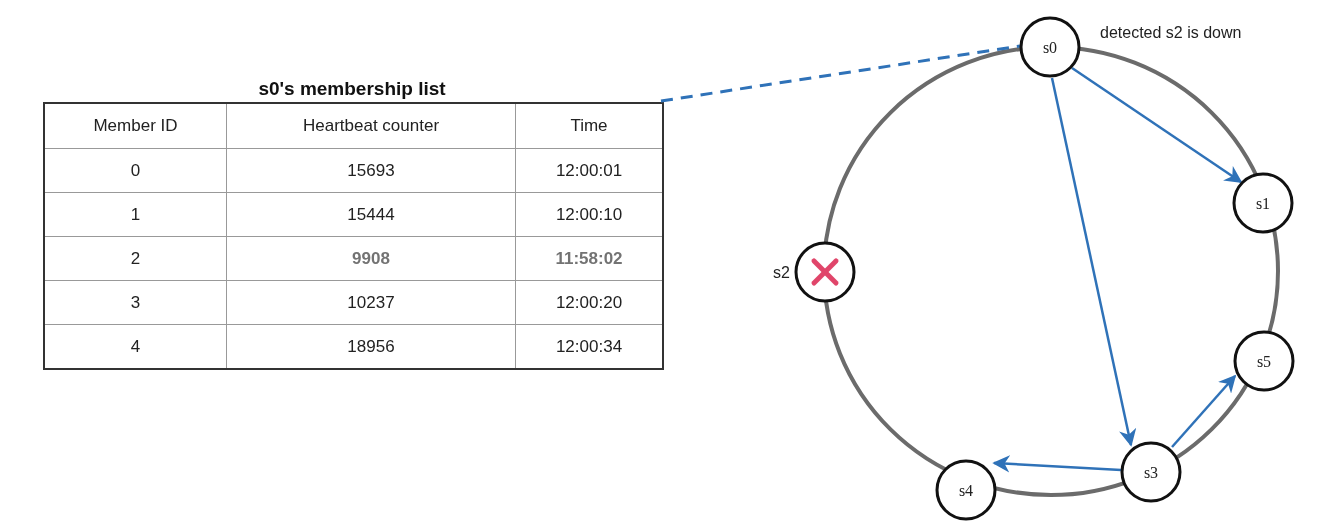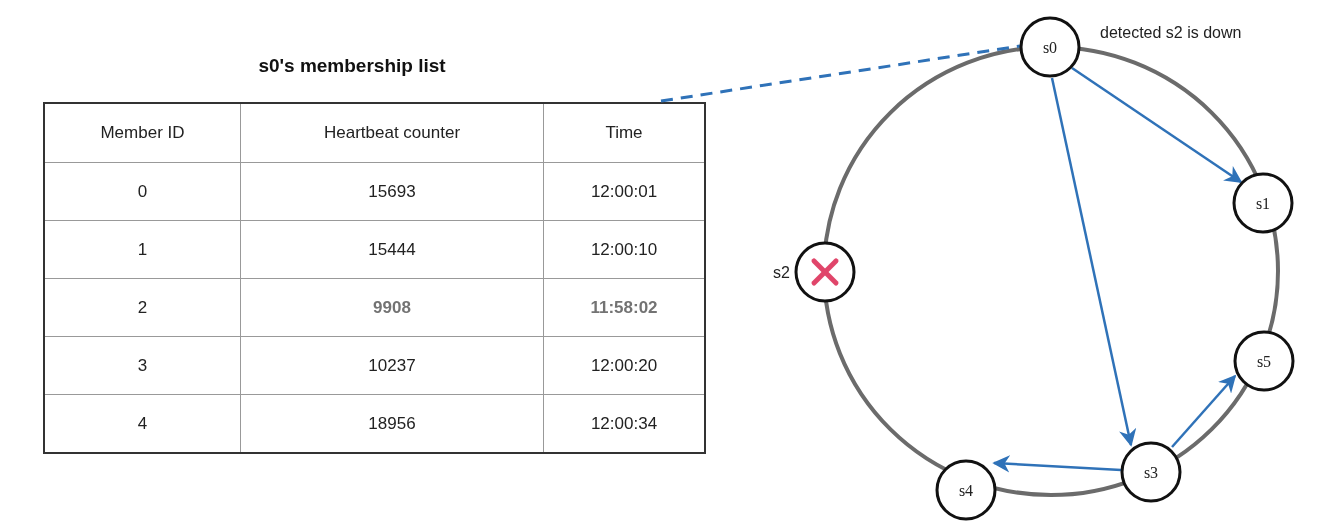--- a/index.html
+++ b/index.html
@@ -1,19 +1,19 @@
 <!DOCTYPE html>
 <html><head>
   <meta charset="utf-8">
   <style>
     html, body { margin: 0; padding: 0; background: #ffffff; }
     body { width: 1330px; height: 522px; position: relative; overflow: hidden; font-family: "Liberation Sans", sans-serif; }
-    .title { position: absolute; left: 43px; width: 618px; top: 55px; text-align: center; font-weight: bold; font-size: 19px; color: #111; }
+    .title { position: absolute; left: 43px; width: 618px; top: 78px; text-align: center; font-weight: bold; font-size: 19px; color: #111; }
     table.mlist { position: absolute; left: 43px; top: 102px; border-collapse: collapse; border: 2px solid #333; }
-    table.mlist th, table.mlist td { border: 1px solid #999; text-align: center; font-size: 17px; color: #222; font-weight: normal; padding: 7px; }
+    table.mlist th, table.mlist td { border: 1px solid #999; text-align: center; font-size: 17px; color: #222; font-weight: normal; padding: 0; }
     table.mlist th { height: 44px; }
     table.mlist td { height: 43px; }
     table.mlist td.alert { color: #737373; font-weight: bold; }
     .c1 { width: 181px; } .c2 { width: 288px; margin-left: 24px; } .c3 { width: 146px; }
     svg.diag { position: absolute; left: 0; top: 0; }
     .node-label { font-family: "Liberation Serif", serif; font-size: 16px; fill: #222; }
     .annot { font-family: "Liberation Sans", sans-serif; font-size: 16px; fill: #222; }
   </style>
 </head>
 <body>

